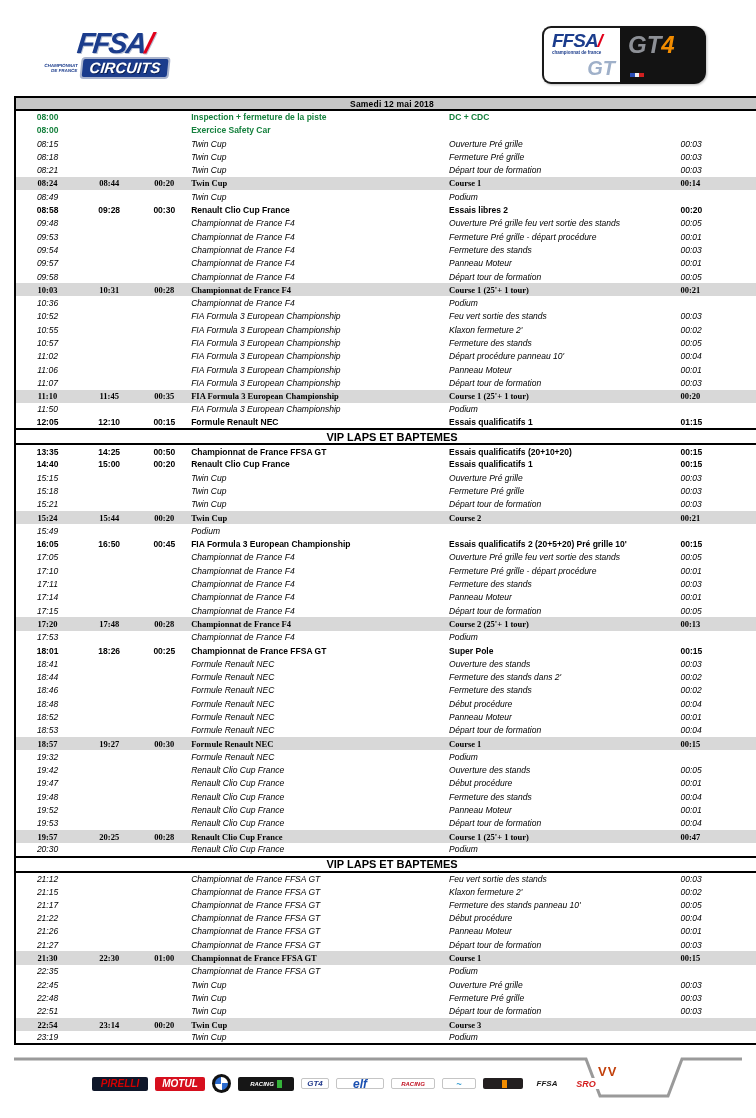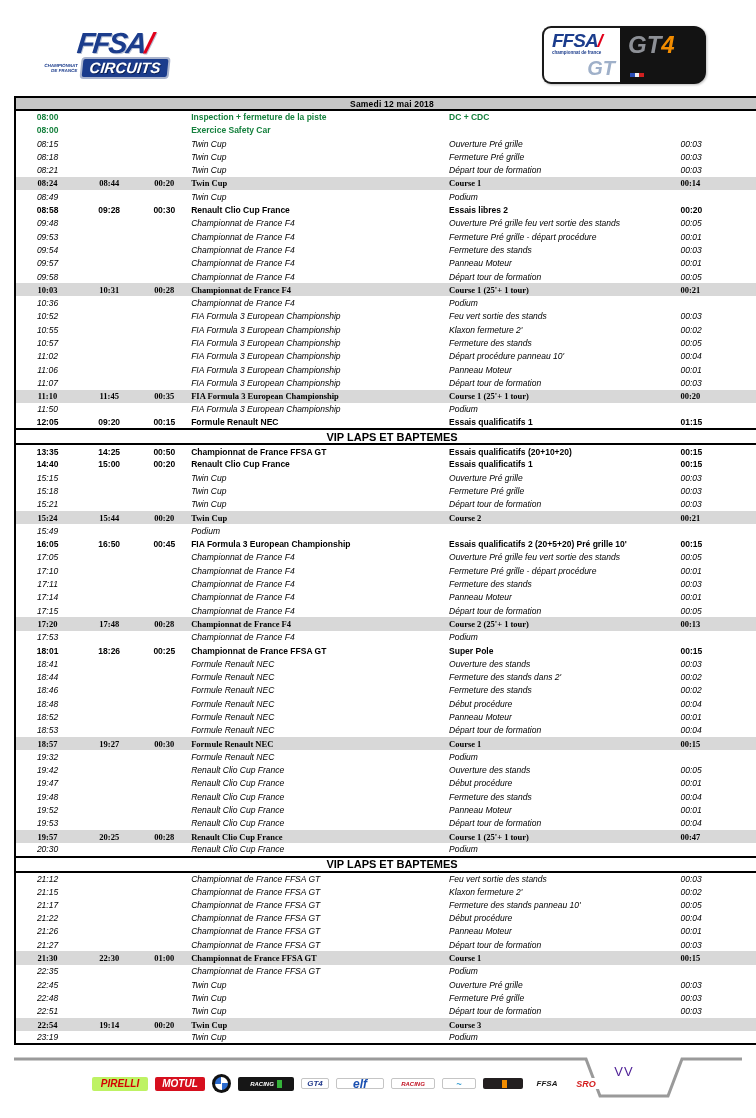--- a/index.html
+++ b/index.html
@@ -36,21 +36,21 @@
   td.c { text-align:center; }
   td.l { padding-left:10px; }
   tr.proc { font-style:italic;padding-left:31px; }
   tr.session { font-weight:bold; }
   tr.course { font-weight:bold;font-family:Liberation Serif, serif; }
   tr.course td { background:#d8d8d8; }
   tr.info { color:#15803d; font-weight:bold; }
   
   .footer { position:absolute; left:0; top:1056px; width:756px; height:62px; }
   .rule svg { display:block; }
-  .circuit-mark { position:absolute; left:598px; top:10px; width:52px; text-align:center; color:#4c1d95; font-weight:normal; font-size:13px; letter-spacing:1px; line-height:12px; }
+  .circuit-mark { position:absolute; left:598px; top:10px; width:52px; color:#c2410c; font-weight:bold; font-size:13px; letter-spacing:1px; line-height:12px; }
   .circuit-mark .sub { display:block; font-size:4px; color:#2aa8a0; letter-spacing:0; }
   .sponsors { position:absolute; left:92px; top:18px; width:440px; display:flex; align-items:center; gap:7px; }
   .chip { height:14px; display:flex; align-items:center; justify-content:center; font-weight:bold; font-style:italic; border-radius:2px; flex:none; }
   .chip.small { height:11px; }
   .bmw { width:19px; height:19px; border-radius:50%; background:#111; position:relative; flex:none; }
   .bmw i { position:absolute; left:3px; top:3px; width:13px; height:13px; border-radius:50%;
            background:conic-gradient(#fff 0 25%, #2a6bd0 0 50%, #fff 0 75%, #2a6bd0 0 100%); display:block; }
   .greenbox { width:5px; height:8px; background:#35b43a; margin-left:3px; }
 </style>
 </head>
@@ -277,21 +277,21 @@
         <tr class="proc">
           <td class="c">11:50</td>
           <td class="c"></td>
           <td class="c"></td>
           <td class="l">FIA Formula 3 European Championship</td>
           <td class="l">Podium</td>
           <td class="l"></td>
         </tr>
         <tr class="session">
           <td class="c">12:05</td>
-          <td class="c">09:20</td>
+          <td class="c">12:10</td>
           <td class="c">00:15</td>
           <td class="l">Formule Renault NEC</td>
           <td class="l">Essais qualificatifs 1</td>
           <td class="l">01:15</td>
         </tr>
         <tr class="vip">
           <td colspan="6">VIP LAPS ET BAPTEMES</td>
         </tr>
         <tr class="session">
           <td class="c">13:35</td>
@@ -627,21 +627,21 @@
         <tr class="proc">
           <td class="c">22:51</td>
           <td class="c"></td>
           <td class="c"></td>
           <td class="l">Twin Cup</td>
           <td class="l">Départ tour de formation</td>
           <td class="l">00:03</td>
         </tr>
         <tr class="course">
           <td class="c">22:54</td>
-          <td class="c">19:14</td>
+          <td class="c">23:14</td>
           <td class="c">00:20</td>
           <td class="l">Twin Cup</td>
           <td class="l">Course 3</td>
           <td class="l"></td>
         </tr>
         <tr class="proc">
           <td class="c">23:19</td>
           <td class="c"></td>
           <td class="c"></td>
           <td class="l">Twin Cup</td>
@@ -655,21 +655,21 @@
     <div class="rule">
       <svg width="756" height="46" viewBox="0 0 756 46">
         <path d="M14 3 L586 3 L600 40 L668 40 L682 3 L742 3" fill="none" stroke="#9a9a9a" stroke-width="3"></path>
       </svg>
     </div>
     <div class="circuit-mark">
       <span>VV</span>
       <span class="sub">&nbsp;</span>
     </div>
     <div class="sponsors">
-        <div class="chip" style="background: #bef264; color: rgb(212, 0, 0); width: 56px; font-size: 10px;">PIRELLI</div>
+        <div class="chip" style="background: #0f172a; color: rgb(212, 0, 0); width: 56px; font-size: 10px;">PIRELLI</div>
         <div class="chip" style="background: rgb(214, 15, 30); color: rgb(255, 255, 255); width: 50px; font-size: 10px;">MOTUL</div>
         <div class="bmw">
           <i></i>
         </div>
         <div class="chip" style="background: rgb(22, 22, 22); color: rgb(255, 255, 255); width: 56px; font-size: 6px;">RACING<span class="greenbox"></span></div>
         <div class="chip small" style="background: rgb(255, 255, 255); color: rgb(34, 58, 140); width: 28px; font-size: 8px; border: 1px solid rgb(197, 197, 197);">GT4</div>
         <div class="chip small" style="background: rgb(255, 255, 255); color: rgb(26, 79, 176); width: 48px; font-size: 12px; border: 1px solid rgb(197, 197, 197);">elf</div>
         <div class="chip small" style="background: rgb(255, 255, 255); color: rgb(192, 16, 32); width: 44px; font-size: 6px; border: 1px solid rgb(197, 197, 197);">RACING</div>
         <div class="chip small" style="background: rgb(255, 255, 255); color: rgb(46, 154, 208); width: 34px; font-size: 9px; border: 1px solid rgb(197, 197, 197);">~</div>
         <div class="chip small" style="background: rgb(35, 31, 32); color: rgb(242, 140, 0); width: 40px; font-size: 6px;">

